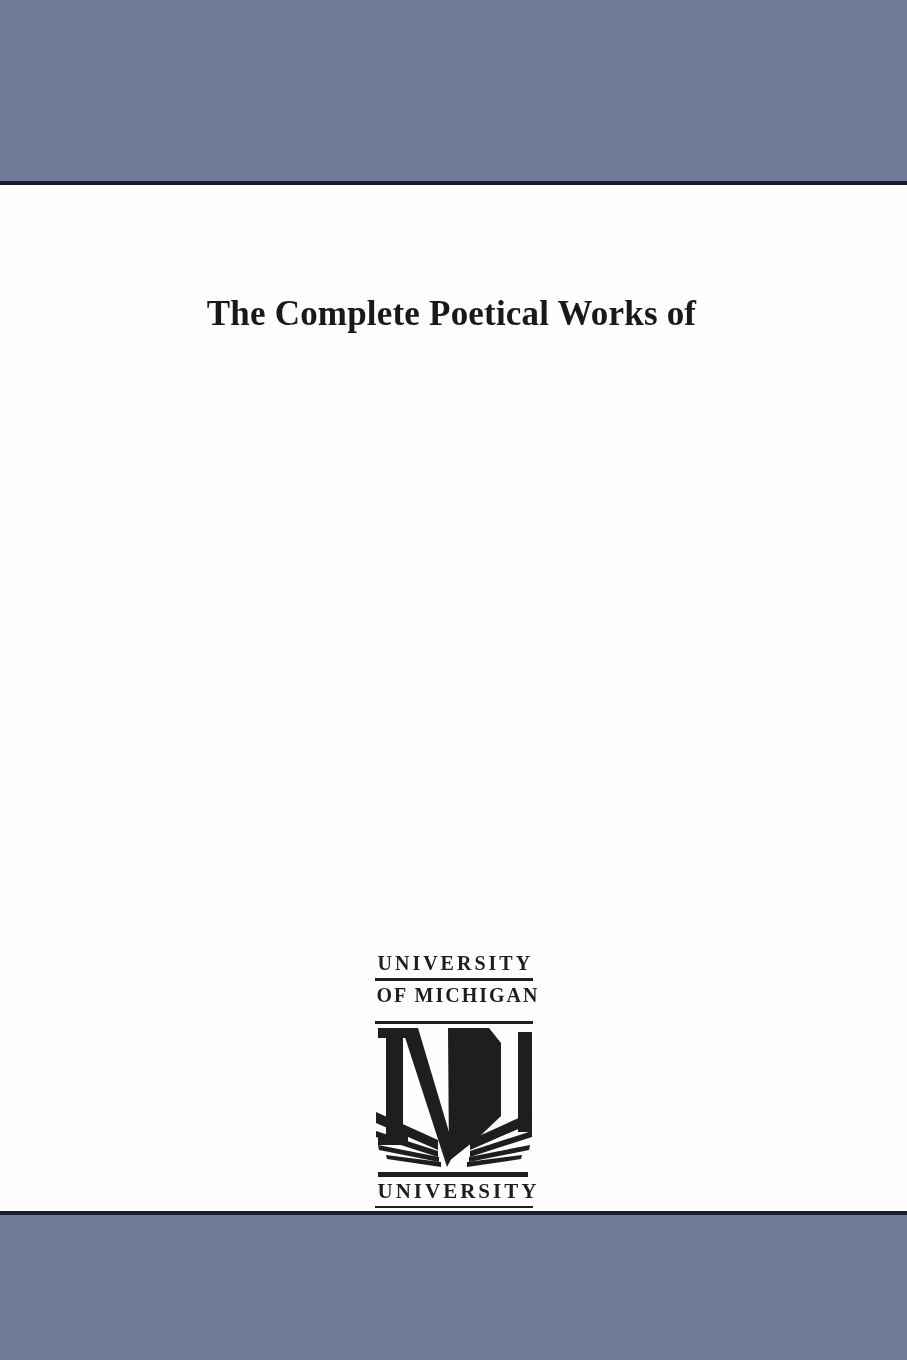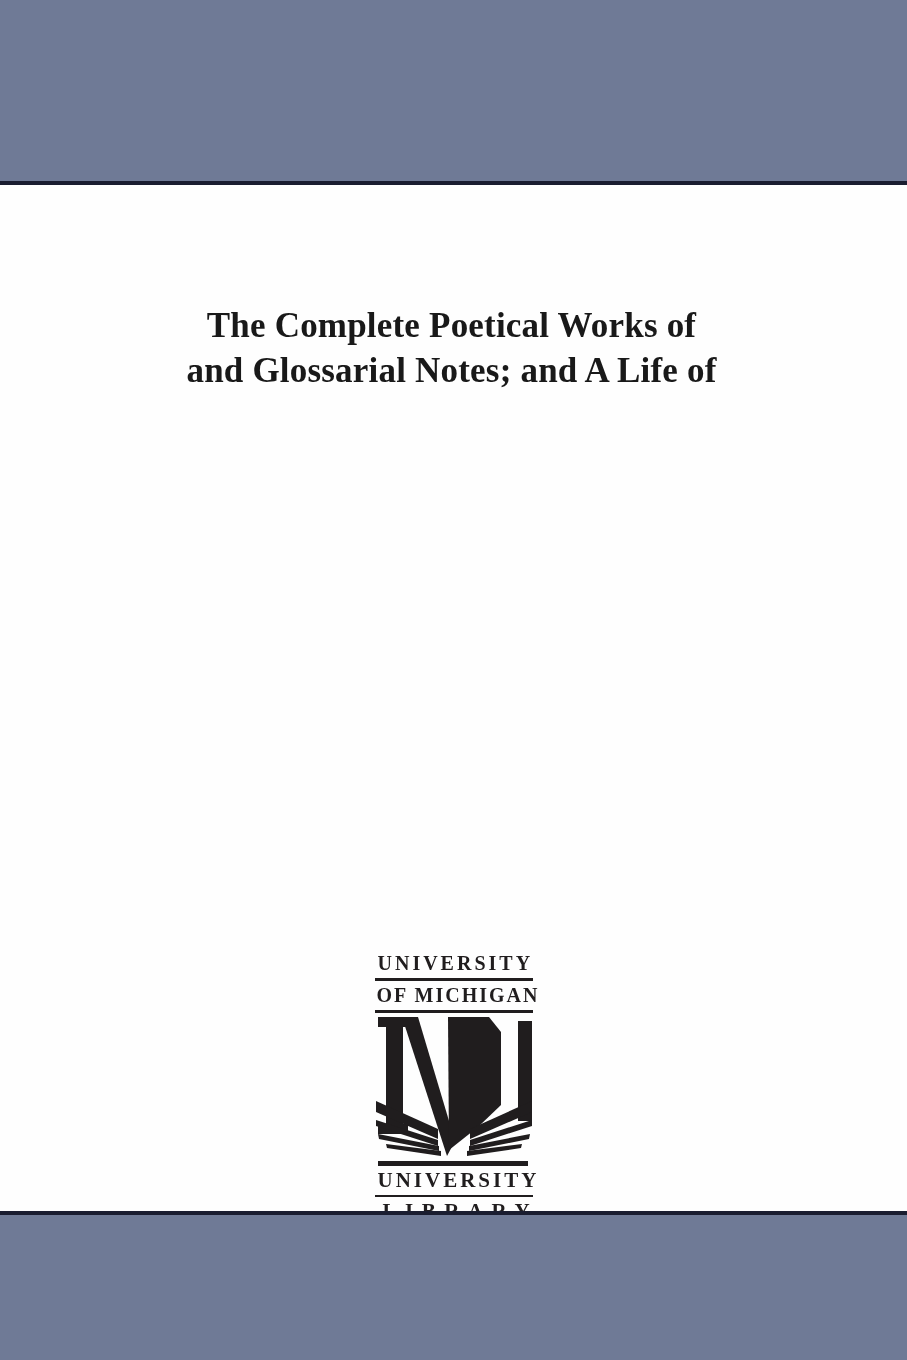--- a/index.html
+++ b/index.html
@@ -22,21 +22,21 @@
     top: 0; height: 181px;
     border-bottom: 4px solid #1a1d30;
   }
   .band-bottom {
     top: 1211px; height: 145px;
     border-top: 4px solid #1a1d30;
   }
   .title {
     position: absolute;
     top: 287px; left: 0; right: 4px;
-    margin: 16px;
+    margin: 4px;
     text-align: center;
     font-weight: bold;
     font-size: 35px;
     line-height: 45px;
     color: #191919;
     letter-spacing: 0.2px;
   }
   .title .tl { display: block; }
 
   .logo {
@@ -55,21 +55,21 @@
     padding-left: 3px;
     padding-bottom: 3px;
     border-bottom: 3px solid #201d1e;
     white-space: nowrap;
   }
   .logo-line2 {
     margin-top: 3px;
     font-size: 20px;
     letter-spacing: 2px;
     padding-left: 2px;
-    padding-bottom: 3px;
+    padding-bottom: 14px;
     border-bottom: 3px solid #201d1e;
     white-space: nowrap;
   }
   .m-mark {
     display: block;
     margin: 4px auto 0 auto;
     width: 156px; height: 150px;
   }
   .logo-line3 {
     margin-top: 1px;
@@ -94,21 +94,20 @@
 </style>
 </head>
 <body>
 
 <div class="cover">
 
   <div class="band band-top"></div>
 
   <h1 class="title">
     <span class="tl">The Complete Poetical Works of</span>
-    <span class="tl">and Glossarial Notes; and A Life of</span>
   </h1>
 
   <div class="logo">
     <div class="logo-line1">UNIVERSITY</div>
     <div class="logo-line2">OF MICHIGAN</div>
 
     <svg class="m-mark" viewBox="0 0 156 150" aria-hidden="true">
 
       <rect class="mark-fill" x="2" y="0" width="30" height="10"></rect>
       <rect class="mark-fill" x="10" y="0" width="17" height="117"></rect>

